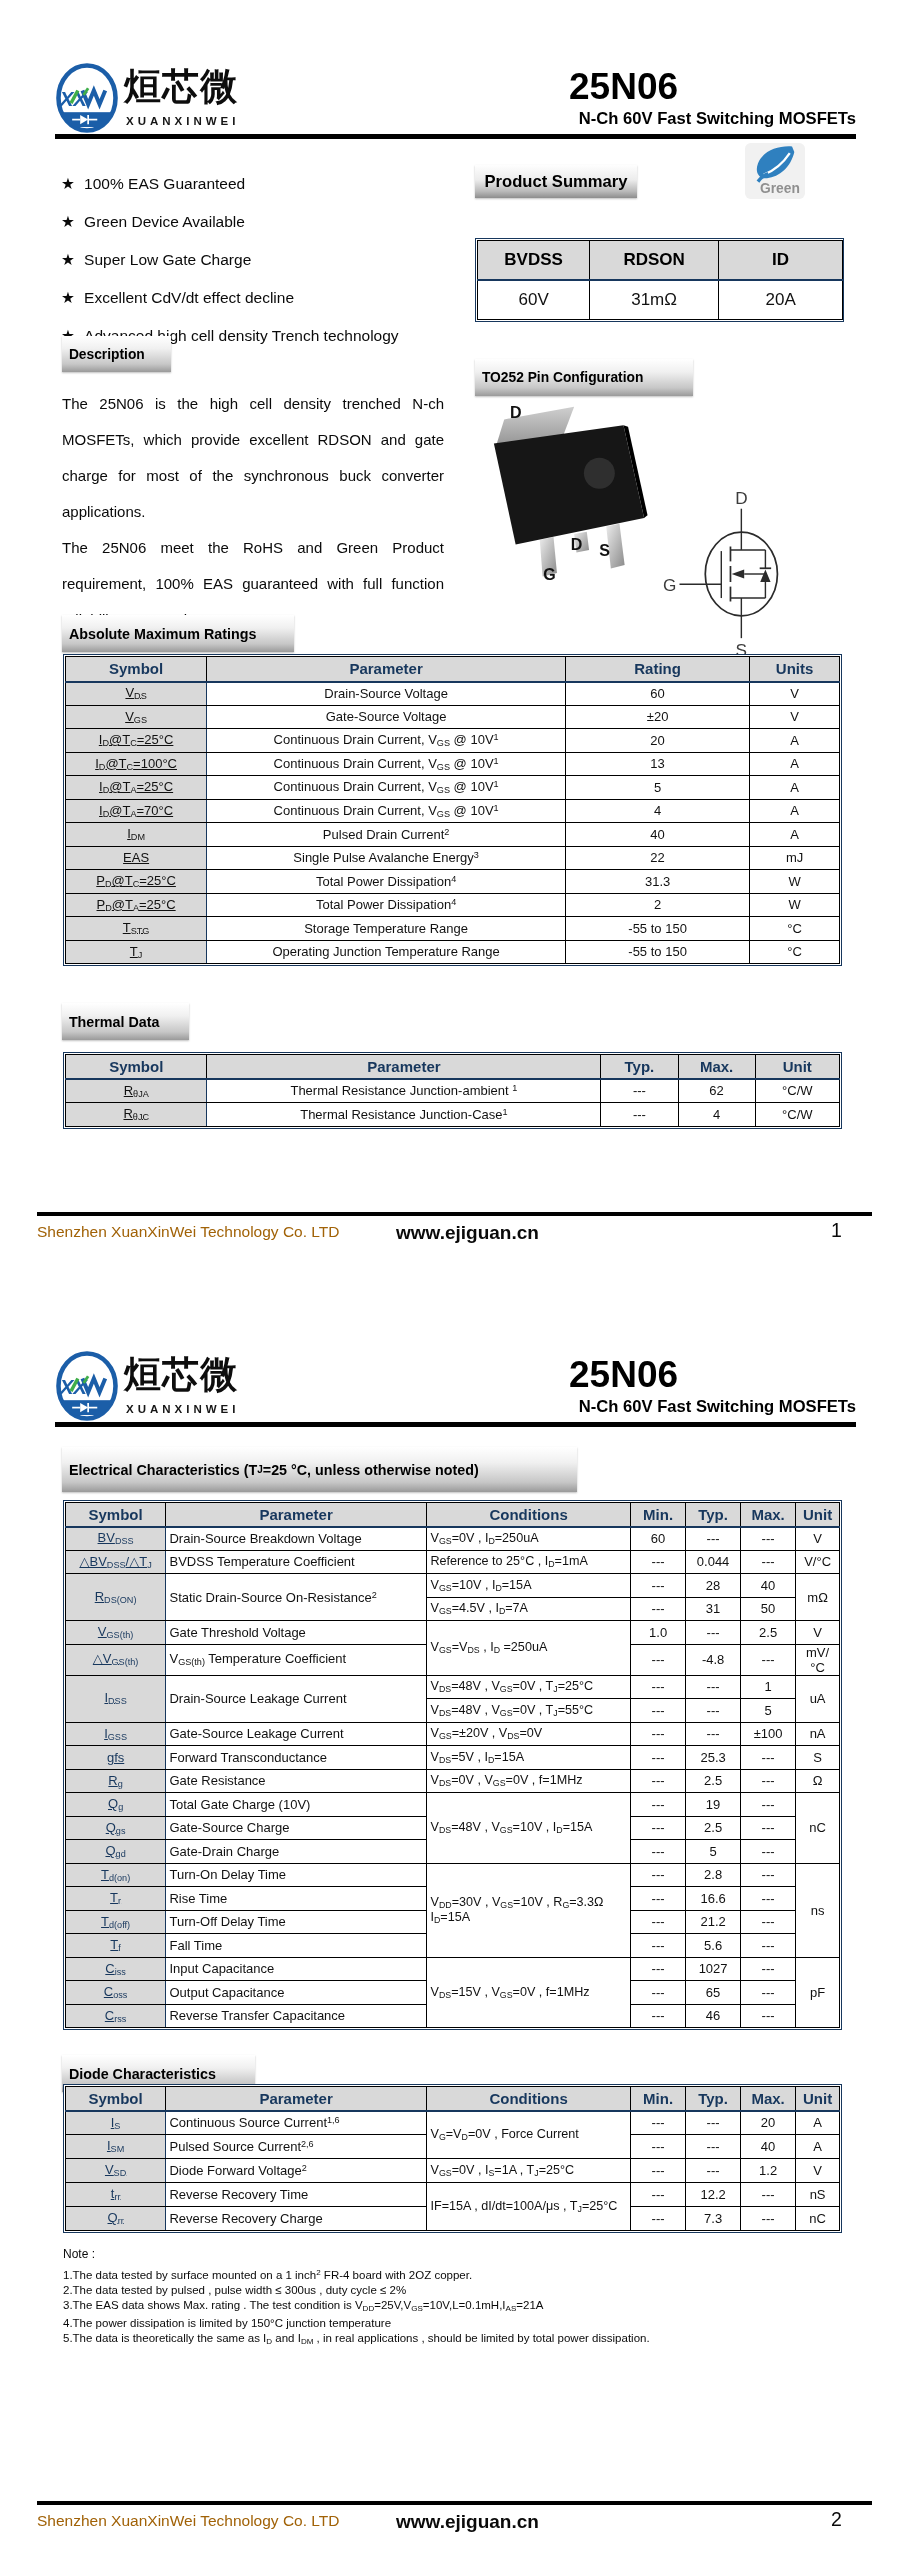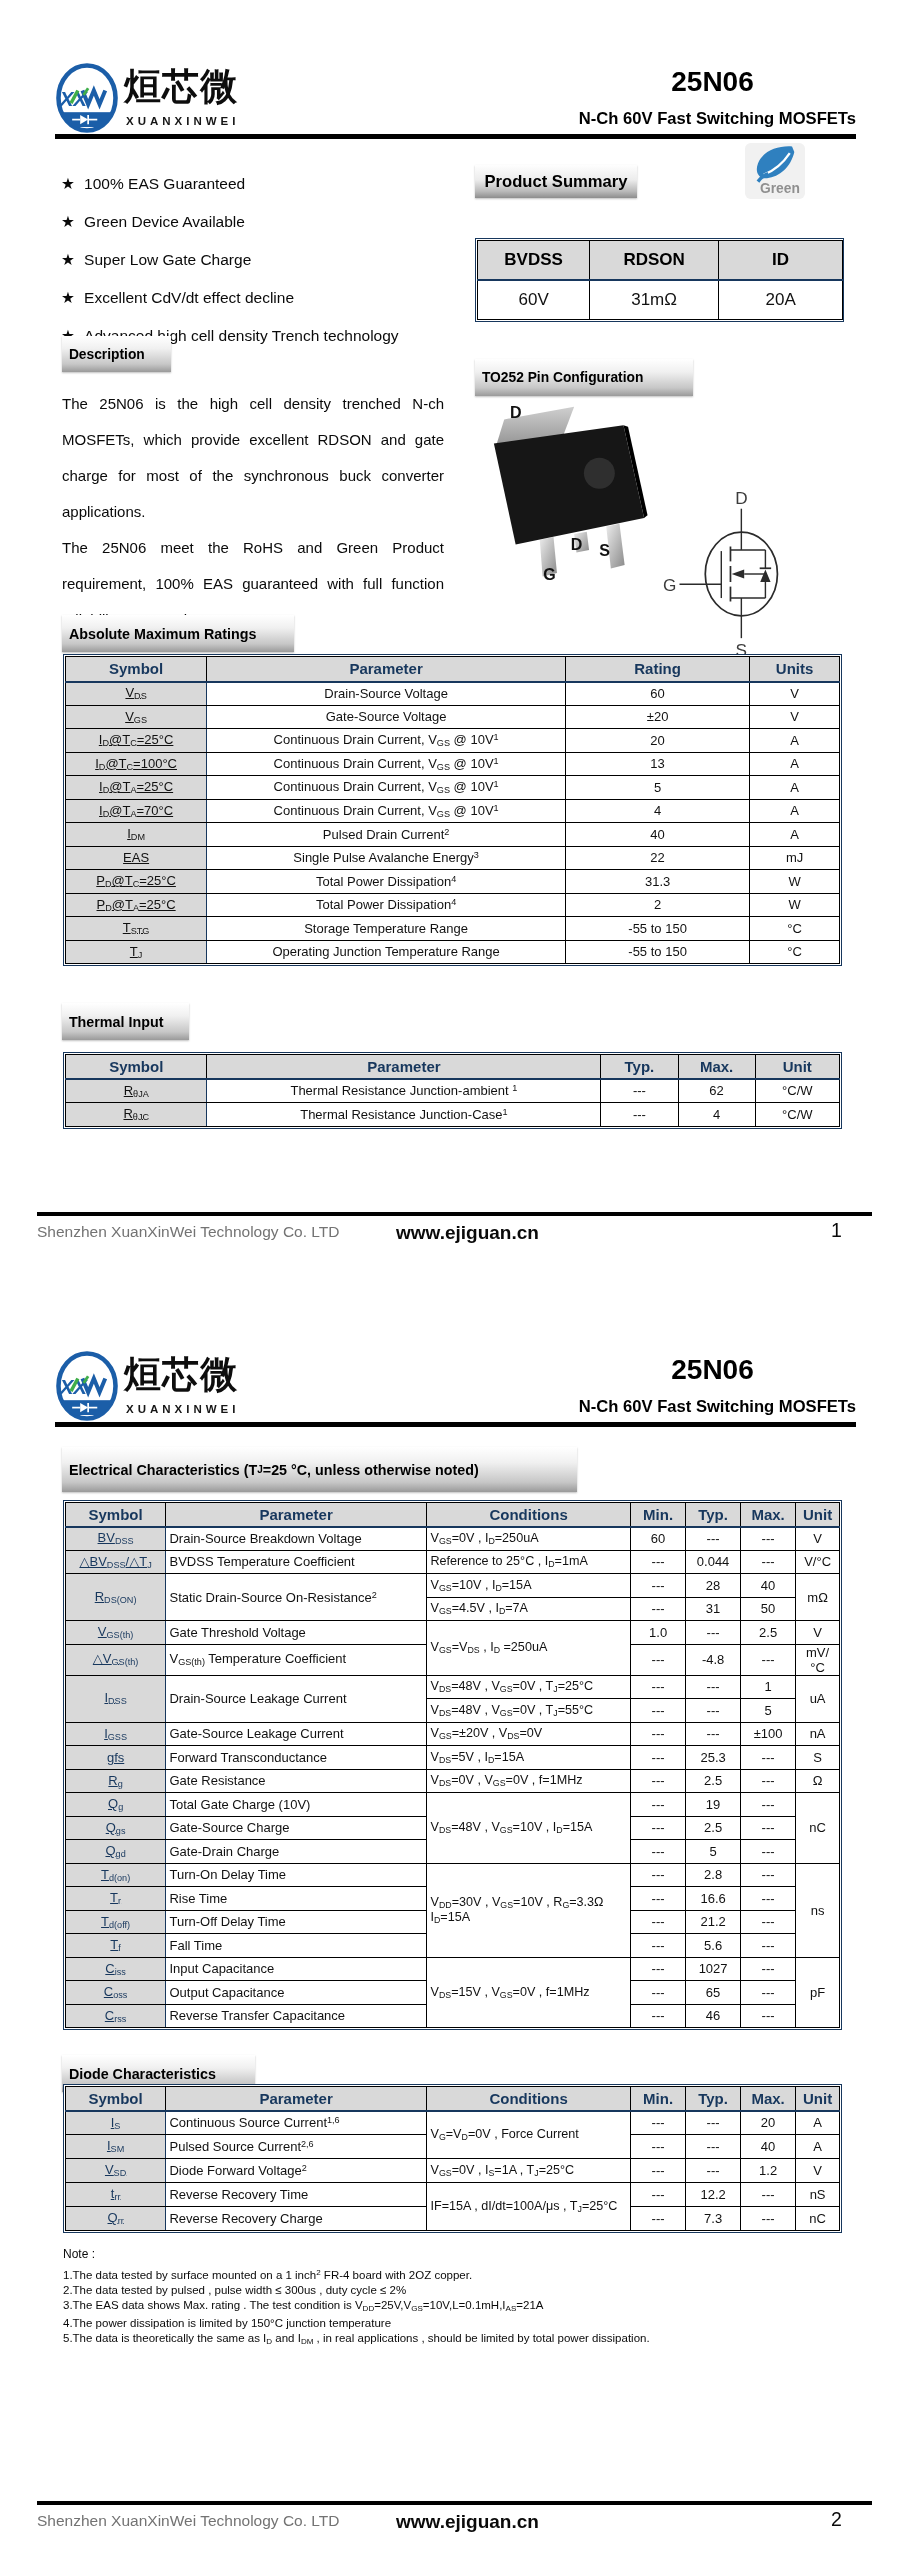--- a/index.html
+++ b/index.html
@@ -8,21 +8,21 @@
     width:911px; height:2576px; position:relative;
     font-family:"Liberation Sans", sans-serif; color:#000;
   }
   .page { position:absolute; left:0; width:911px; height:1288px; background:#fff; overflow:hidden; }
   #page1 { top:0; } #page2 { top:1288px; }
   .abs { position:absolute; }
 
   
   .cn-name { font-size:37px; font-weight:bold; letter-spacing:1.1px; color:#0d0d0d; line-height:1; }
   .en-name { font-size:11.5px; font-weight:bold; letter-spacing:4px; color:#161616; }
-  .part-number { font-size:28px; font-weight:bold; text-align:center; line-height:1; }
+  .part-number { font-size:37px; font-weight:bold; text-align:left; line-height:1; }
   .doc-subtitle { font-size:16.6px; font-weight:bold; text-align:right; }
   .rule { background:#000; }
 
   
   .seclabel {
     background:linear-gradient(180deg,#ffffff 0%,#f0f0f0 35%,#c7c7c7 78%,#9a9a9a 100%);
     font-weight:bold; font-size:14.3px; color:#000;
     display:flex; align-items:center; padding-left:6.9px;
     box-shadow:0 1.1px 1.7px rgba(0,0,0,0.25);
   }
@@ -63,21 +63,21 @@
 
   
   .green-badge { background:#f1f1f1; border-radius:5.7px; }
   .green-badge .green-txt { position:absolute; right:5.2px; bottom:2.9px; font-size:13.8px; font-weight:bold; color:#8f8f8f; }
 
   
   .note-label { font-size:12px; color:#0a0a0a; }
   .notes p { font-size:11.5px; line-height:15px; color:#0a0a0a; }
 
   
-  .foot-company { font-size:15.5px; color:#737373; }
+  .foot-company { font-size:15.5px; color:#a16207; }
   .foot-site { font-size:19px; color:#0a0a0a;font-weight:bold; }
   .foot-page { font-size:19.5px; color:#0a0a0a; }
 
   sub { font-size:70%; vertical-align:-0.25em; }
   sup { font-size:70%; vertical-align:0.45em; }
   svg text { font-family:"Liberation Sans", sans-serif; }
 </style>
 </head>
 <body>
 
@@ -292,21 +292,21 @@
         <tr>
             <td class="sym">T<sub>J</sub></td>
             <td>Operating Junction Temperature Range</td>
             <td>-55 to 150</td>
             <td>°C</td>
           </tr>
       </tbody>
     </table>
   </div>
 
-  <div class="abs seclabel" style="left:62px;top:1003px;width:127px;height:37px;">Thermal Input</div>
+  <div class="abs seclabel" style="left:62px;top:1003px;width:127px;height:37px;">Thermal Data</div>
   <div class="abs tblwrap" style="left:63px;top:1052px;width:779px;">
     <table class="thr">
       <colgroup>
           <col style="width:141px">
           <col style="width:393px">
           <col style="width:77px">
           <col style="width:77px">
           <col style="width:84px">
         </colgroup>
       <thead>

